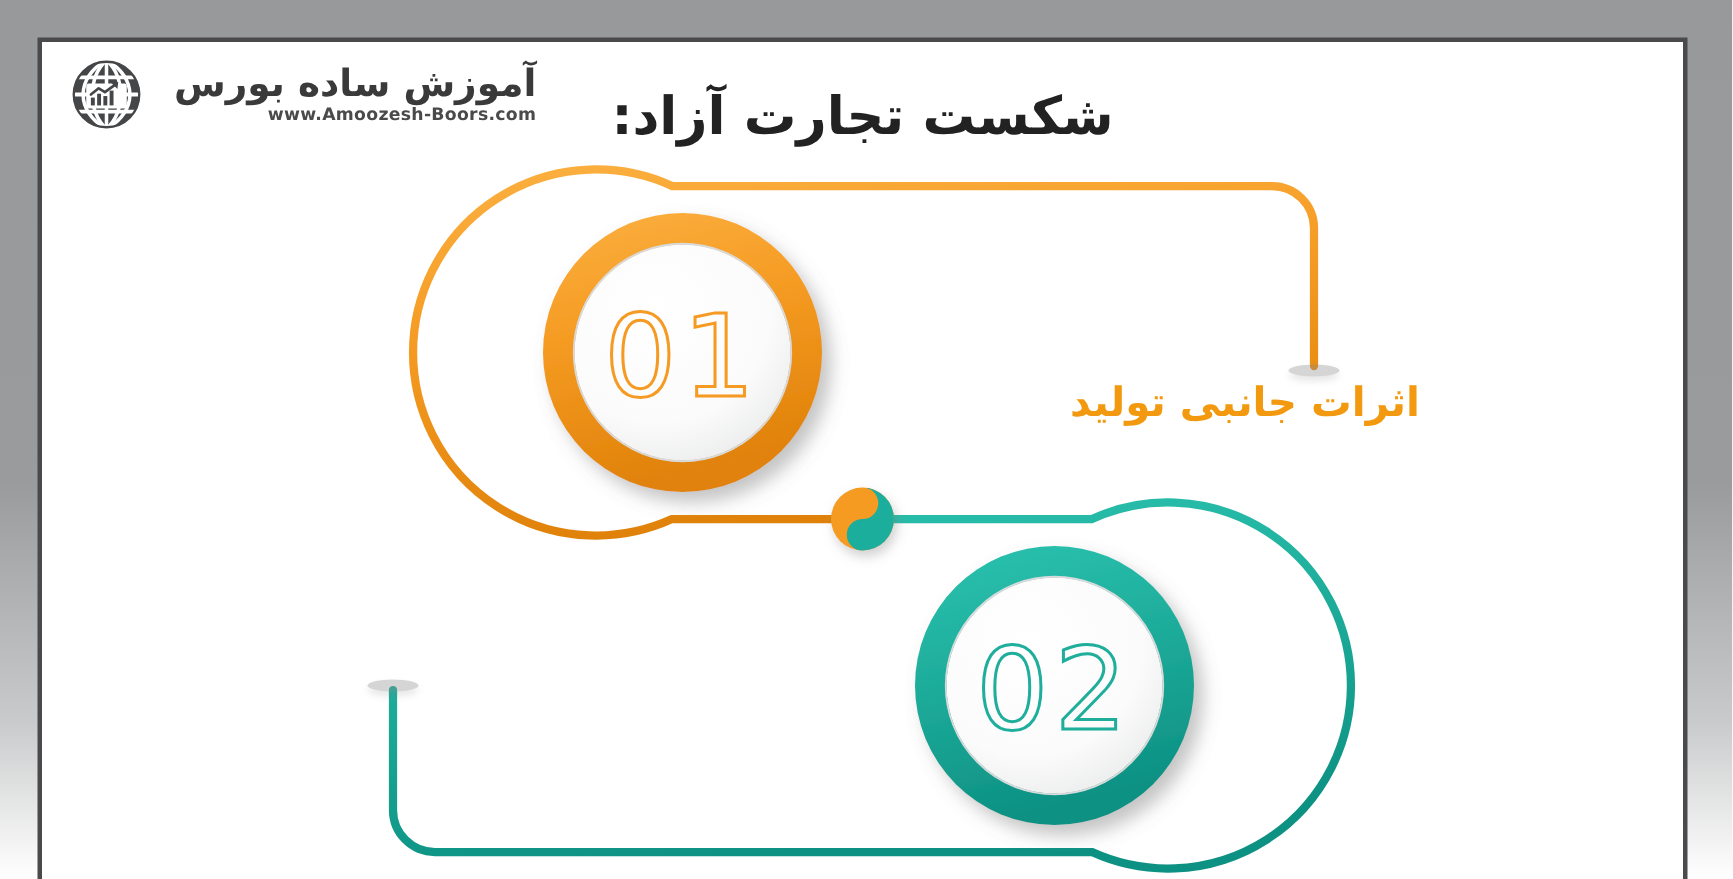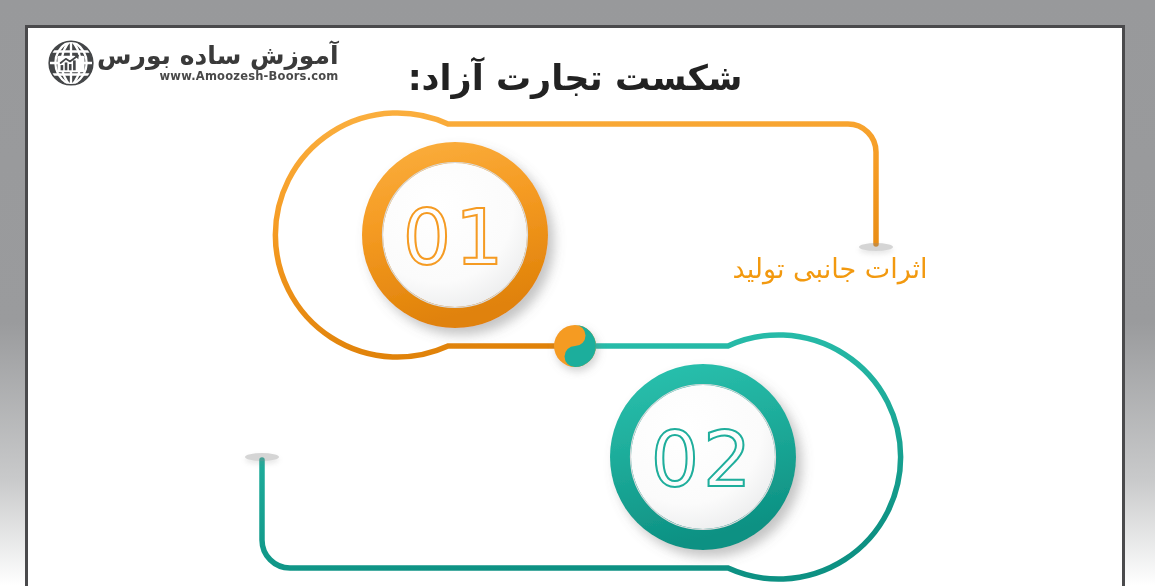--- a/index.html
+++ b/index.html
@@ -42,21 +42,21 @@
     overflow: hidden;
   }
 
   
   .logo {
     position: absolute;
     left: 17px;
     top: 9px;
     display: flex;
     align-items: center;
-    gap: 0;
+    gap: 19px;
   }
   .logo-mark {
     width: 52px;
     height: 52px;
     flex: 0 0 auto;
   }
   .logo-text-wrap {
     display: flex;
     flex-direction: column;
     align-items: flex-end;
@@ -108,21 +108,21 @@
     letter-spacing: 4px;
     fill: none;
     stroke-width: 2;
   }
 
   
   .caption {
     position: absolute;
     direction: rtl;
     font-size: 27px;
-    font-weight: 400;
+    font-weight: 700;
     white-space: nowrap;
   }
   .caption-orange {
     left: 672px;
     top: 225px;
     width: 260px;
     text-align: center;
     color: #f2990f;
   }
   .caption-teal {

